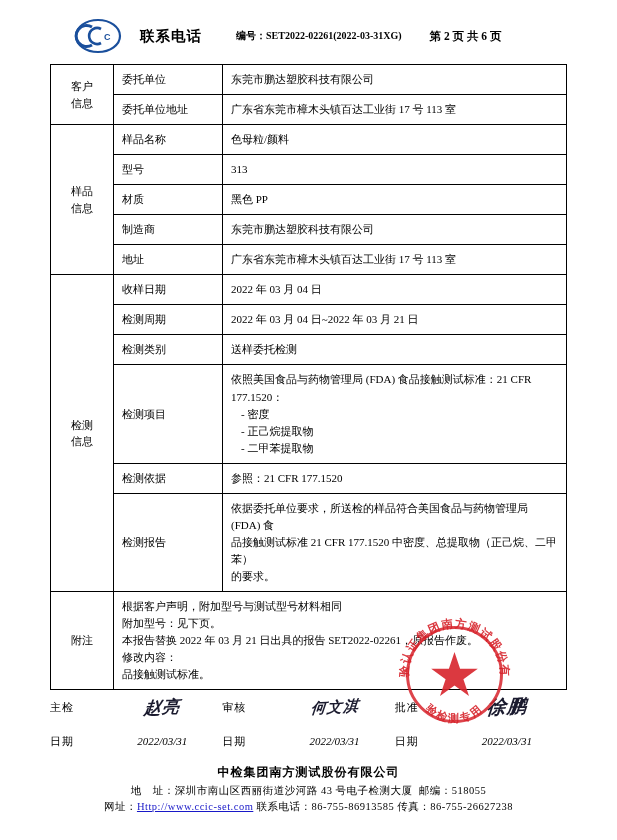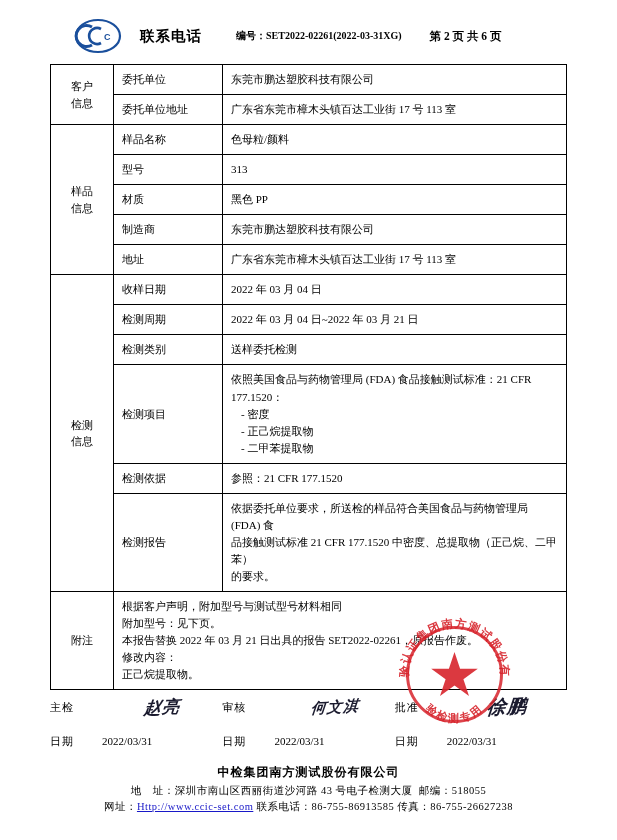--- a/index.html
+++ b/index.html
@@ -124,21 +124,23 @@
     font-weight: bold;
     font-size: 17px;
     color: #1a1a2e;
     letter-spacing: 1px;
     transform: skewX(-8deg) rotate(-3deg);
     display: inline-block;
   }
   .hand.small { font-size: 15px; }
   .hand.big { font-size: 19px; }
   .date-val {
+    text-align: center;
     font-size: 11px;
+    font-style: italic;
   }
 
   
   .stamp {
     position: absolute;
     left: 392px;
     top: 612px;
     width: 125px;
     height: 125px;
     pointer-events: none;
@@ -272,21 +274,21 @@
       </td>
     </tr>
 
     <tr>
       <td class="sec">附注</td>
       <td class="note" colspan="2">
         <div>根据客户声明，附加型号与测试型号材料相同</div>
         <div>附加型号：见下页。</div>
         <div>本报告替换 2022 年 03 月 21 日出具的报告 SET2022-02261，原报告作废。</div>
         <div>修改内容：</div>
-        <div>正己烷提取物。</div>
+        <div>品接触测试标准。</div>
       </td>
     </tr>
   </tbody>
     </table>
 
   <table class="sig-table">
     <tbody>
         <tr>
       <td class="sig-lbl">主检</td>
       <td class="sig-val"><span class="hand">赵亮</span></td>

